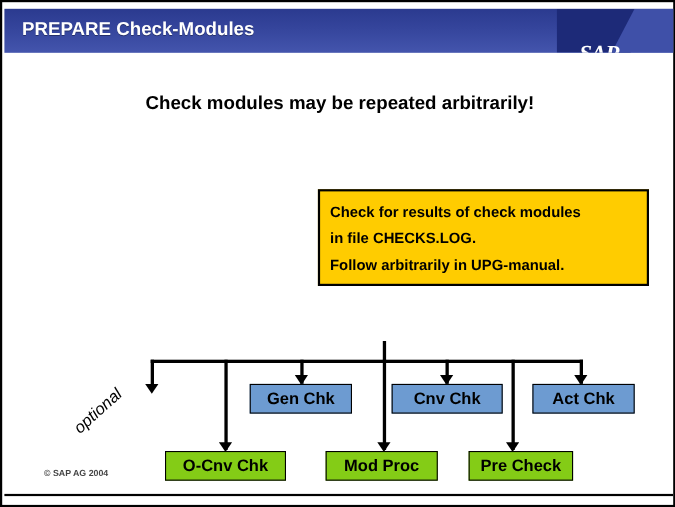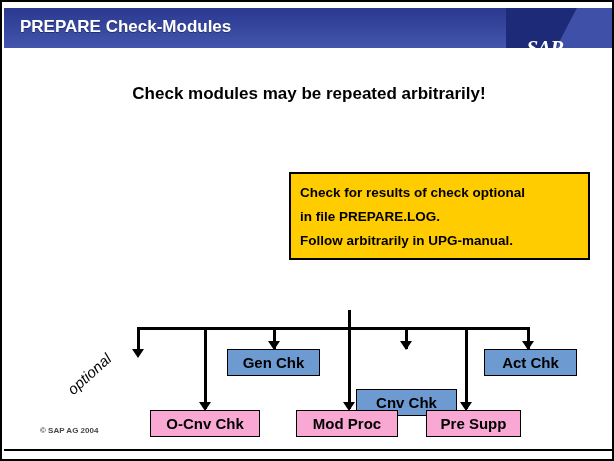--- a/index.html
+++ b/index.html
@@ -135,21 +135,21 @@
     box-sizing: border-box;
     display: flex;
     align-items: center;
     justify-content: center;
     font-size: 15px;
     font-weight: bold;
     color: #000000;
     white-space: nowrap;
   }
   .box-blue  { background: #6d9bd1; }
-  .box-green { background: #f9a8d4; }
+  .box-green { background: #84cc16; }
 
   
   #optional-label {
     position: absolute;
     left: 62px;
     top: 383px;
     font-size: 15px;
     font-style: italic;
     color: #000000;
     transform: rotate(-42deg);
@@ -185,22 +185,22 @@
     <div id="header-title">PREPARE Check-Modules</div>
 
     <div id="sap-logo-block"></div>
     <div id="sap-logo-edge"></div>
     <div id="sap-logo-text">SAP</div>
   </div>
 
   <div id="main-heading">Check modules may be repeated arbitrarily!</div>
 
   <div id="callout">
-    <div class="callout-line">Check for results of check optional</div>
-    <div class="callout-line">in file PREPARE.LOG.</div>
+    <div class="callout-line">Check for results of check modules</div>
+    <div class="callout-line">in file CHECKS.LOG.</div>
     <div class="callout-line">Follow arbitrarily in UPG-manual.</div>
   </div>
 
   <div class="vline" style="left:346px; top:308px; height:19px;"></div>
 
   <div class="hline" style="left:135px; top:325px; width:393px;"></div>
 
   <div class="vline" style="left:135px; top:325px; height:24px;"></div>
   <div class="arrowhead" style="left:130px; top:347px;"></div>
 
@@ -219,26 +219,26 @@
   <div class="vline" style="left:463px; top:325px; height:82px;"></div>
   <div class="arrowhead" style="left:458px; top:400px;"></div>
 
   <div class="vline" style="left:525px; top:325px; height:22px;"></div>
   <div class="arrowhead" style="left:520px; top:339px;"></div>
 
   <div id="optional-label">optional</div>
 
   <div class="flow-box box-blue" style="left:225px; top:347px; width:93px;">Gen Chk</div>
 
-  <div class="flow-box box-blue" style="left:354px; top:347px; width:101px;margin-top:40px;">Cnv Chk</div>
+  <div class="flow-box box-blue" style="left:354px; top:347px; width:101px;">Cnv Chk</div>
 
   <div class="flow-box box-blue" style="left:482px; top:347px; width:93px;">Act Chk</div>
 
   <div class="flow-box box-green" style="left:148px; top:408px; width:110px;">O-Cnv Chk</div>
 
   <div class="flow-box box-green" style="left:294px; top:408px; width:102px;">Mod Proc</div>
 
-  <div class="flow-box box-green" style="left:424px; top:408px; width:95px;">Pre Supp</div>
+  <div class="flow-box box-green" style="left:424px; top:408px; width:95px;">Pre Check</div>
 
   <div id="footer-text">©  SAP AG 2004</div>
   <div id="footer-rule"></div>
 
 </div>
 
 </body></html>

